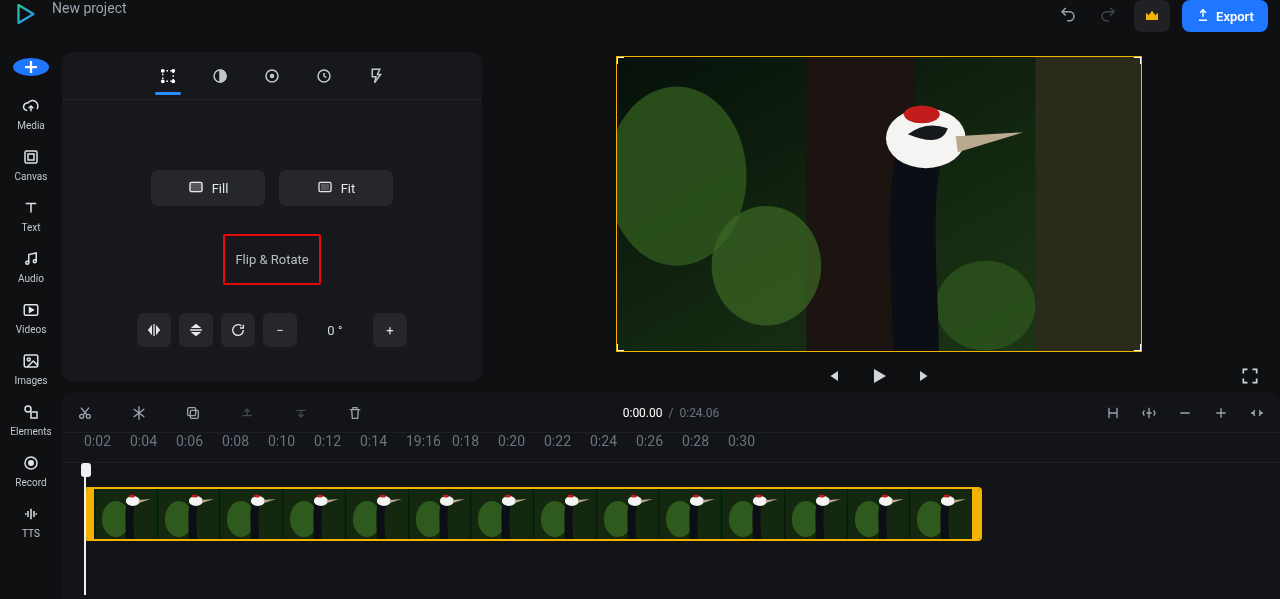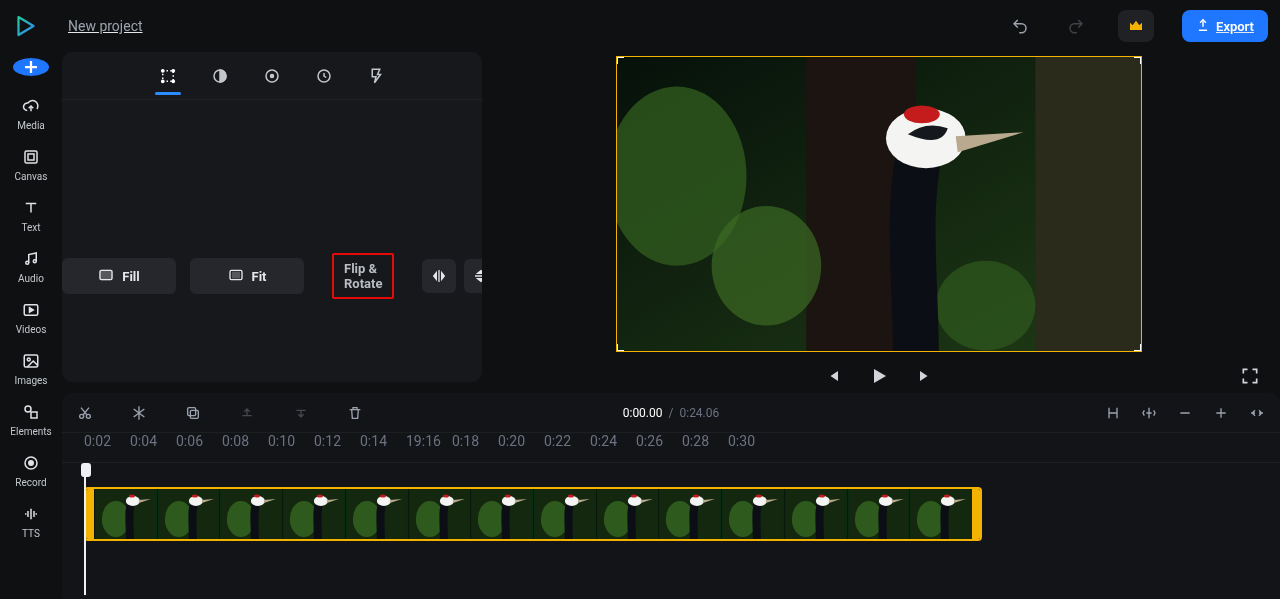--- a/index.html
+++ b/index.html
@@ -1,43 +1,43 @@
 <!DOCTYPE html>
 <html><head>
 <meta charset="utf-8">
 <style>
   *{margin:0;padding:0;box-sizing:border-box;font-family:-apple-system,BlinkMacSystemFont,"Segoe UI",Roboto,Helvetica,Arial,sans-serif;}
   html,body{width:1280px;height:599px;background:#0f1012;color:#e5e7eb;overflow:hidden;font-size:13px;}
   .root{display:flex;flex-direction:column;width:100%;height:100%;}
   
-  .topbar{height:52px;display:flex;align-items:center;padding:0 12px;gap:28px;text-decoration:underline;}
+  .topbar{height:52px;display:flex;padding:0 12px;gap:12px;}
   .logo{width:28px;height:28px;display:flex;align-items:center;justify-content:center;}
   .project-title{color:#9ca3af;font-size:14px;}
   .topbar-spacer{flex:1;}
   .top-icon-btn{width:28px;height:28px;display:flex;align-items:center;justify-content:center;color:#9ca3af;border-radius:6px;}
   .top-icon-btn.disabled{opacity:.35;}
   .crown-btn{width:36px;height:32px;background:#1f2125;border-radius:8px;display:flex;align-items:center;justify-content:center;color:#f5b301;}
   .export-btn{height:32px;padding:0 14px;background:#2077ff;color:#fff;border-radius:8px;display:flex;align-items:center;gap:6px;font-weight:600;font-size:13px;}
   
   .main-row{flex:1;display:flex;min-height:0;}
   .sidebar{width:62px;background:#0f1012;display:flex;flex-direction:column;align-items:center;gap:16px;padding-top:6px;}
   .add-btn{width:36px;height:36px;background:#2077ff;border-radius:50%;display:flex;align-items:center;justify-content:center;color:#fff;font-size:20px;margin-bottom:4px;}
   .side-item{display:flex;flex-direction:column;align-items:center;gap:4px;color:#c3c7cc;font-size:10px;text-align:center;}
   .side-icon{width:20px;height:20px;display:flex;align-items:center;justify-content:center;color:#dfe2e6;}
   
   .prop-panel{width:420px;background:#16181b;border-radius:10px;margin-right:14px;display:flex;flex-direction:column;padding:0;overflow:hidden;height:330px;}
   .prop-tabs{height:48px;display:flex;align-items:center;justify-content:center;gap:26px;border-bottom:1px solid #222327;position:relative;}
   .prop-tab{width:26px;height:38px;display:flex;align-items:center;justify-content:center;color:#c3c7cc;}
   .prop-tab.active{color:#ffffff;}
   .prop-tab.active::after{content:"";position:absolute;bottom:0;width:26px;height:3px;background:#2d8cff;border-radius:2px;}
   .prop-tab{position:relative;}
-  .prop-body{flex:1;display:flex;flex-direction:row;align-items:center;padding-top:70px;gap:28px;font-weight:bold;}
+  .prop-body{flex:1;display:flex;flex-direction:column;align-items:center;padding-top:70px;gap:28px;}
   .row-fillfit{display:flex;gap:14px;}
   .fillfit-btn{width:114px;height:36px;background:#25272c;border-radius:6px;display:flex;align-items:center;justify-content:center;gap:8px;color:#e5e7eb;font-size:13px;}
-  .flip-rotate-label{padding:6px 10px;border:2px solid #e40b0b;color:#b9bcc2;font-size:13px;border-radius:2px;}
+  .flip-rotate-label{padding:16px 10px;border:2px solid #e40b0b;color:#b9bcc2;font-size:13px;border-radius:2px;}
   .rotate-row{display:flex;gap:8px;align-items:center;}
   .sq-btn{width:34px;height:34px;background:#25272c;border-radius:6px;display:flex;align-items:center;justify-content:center;color:#e5e7eb;}
   .deg-display{width:60px;height:34px;display:flex;align-items:center;justify-content:center;color:#d1d5db;font-size:13px;}
   
   .preview-col{flex:1;display:flex;flex-direction:column;align-items:center;gap:12px;min-width:0;padding-right:18px;}
   .preview-box{width:526px;height:296px;border:1px solid #f5b301;position:relative;background:#000;overflow:hidden;margin-top:4px;}
   .preview-corner{position:absolute;width:8px;height:8px;border:2px solid #fff;}
   .pc-tl{top:-1px;left:-1px;border-right:none;border-bottom:none;}
   .pc-tr{top:-1px;right:-1px;border-left:none;border-bottom:none;}
   .pc-bl{bottom:-1px;left:-1px;border-right:none;border-top:none;}

